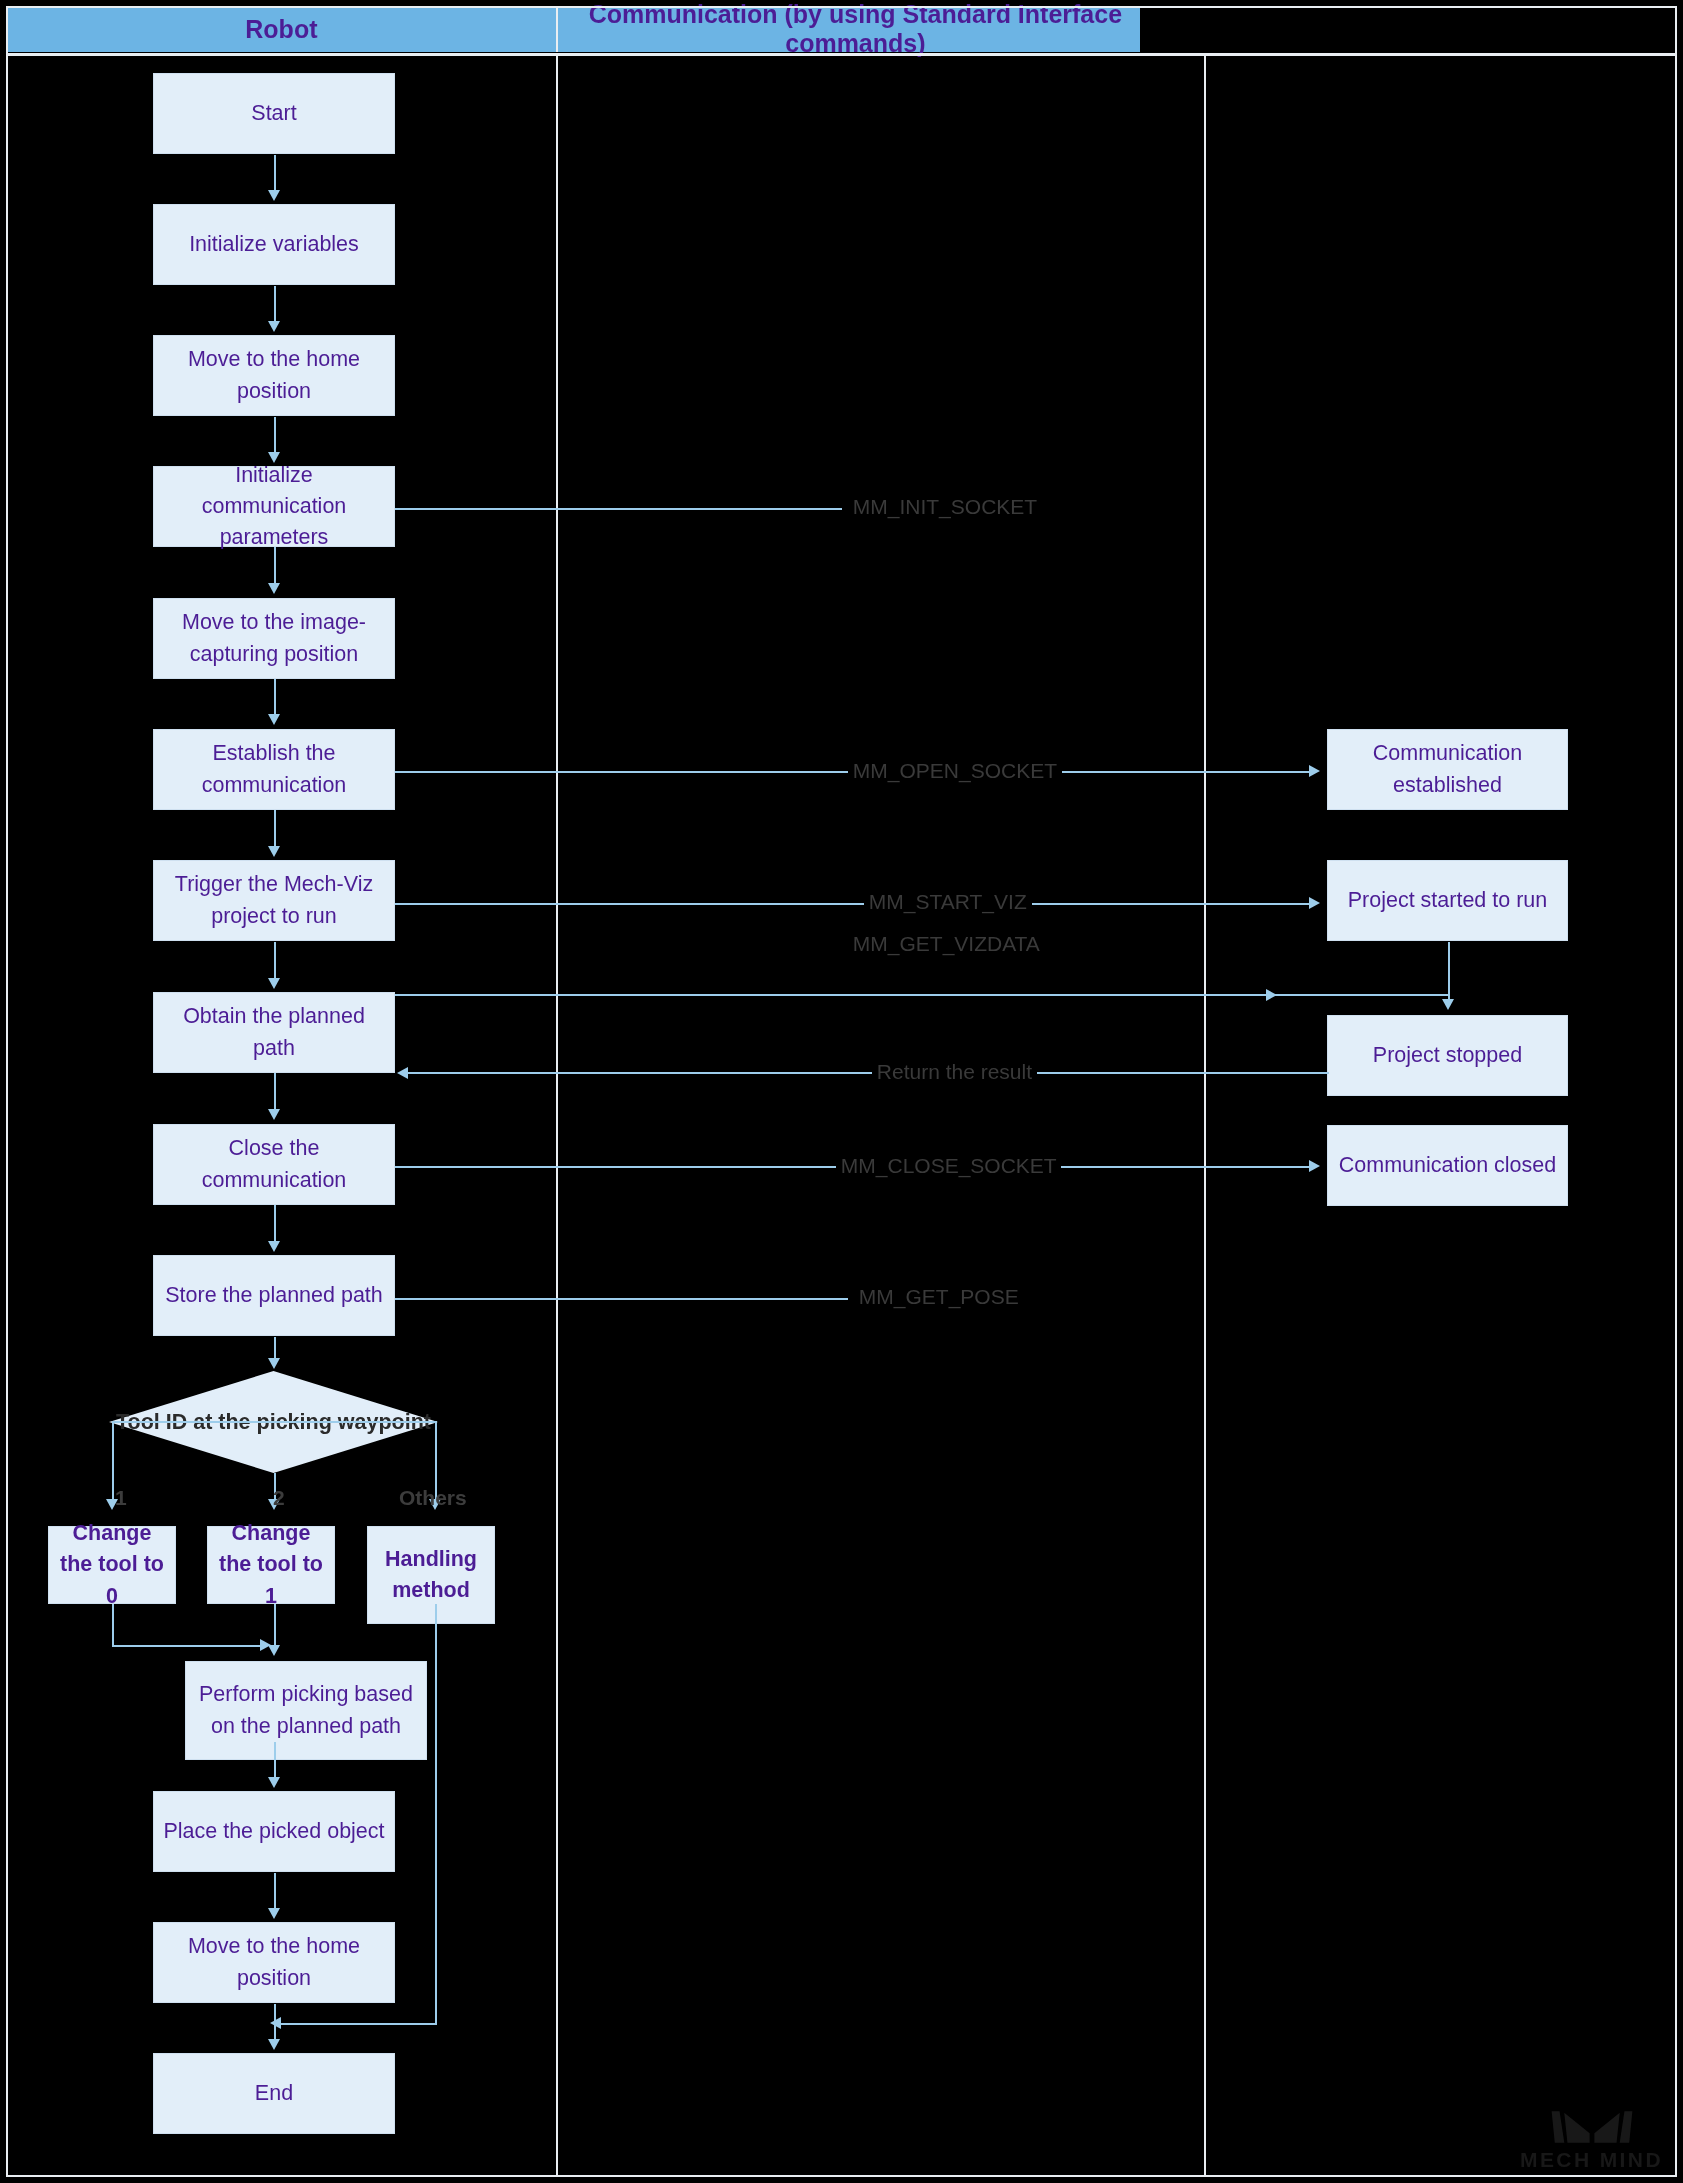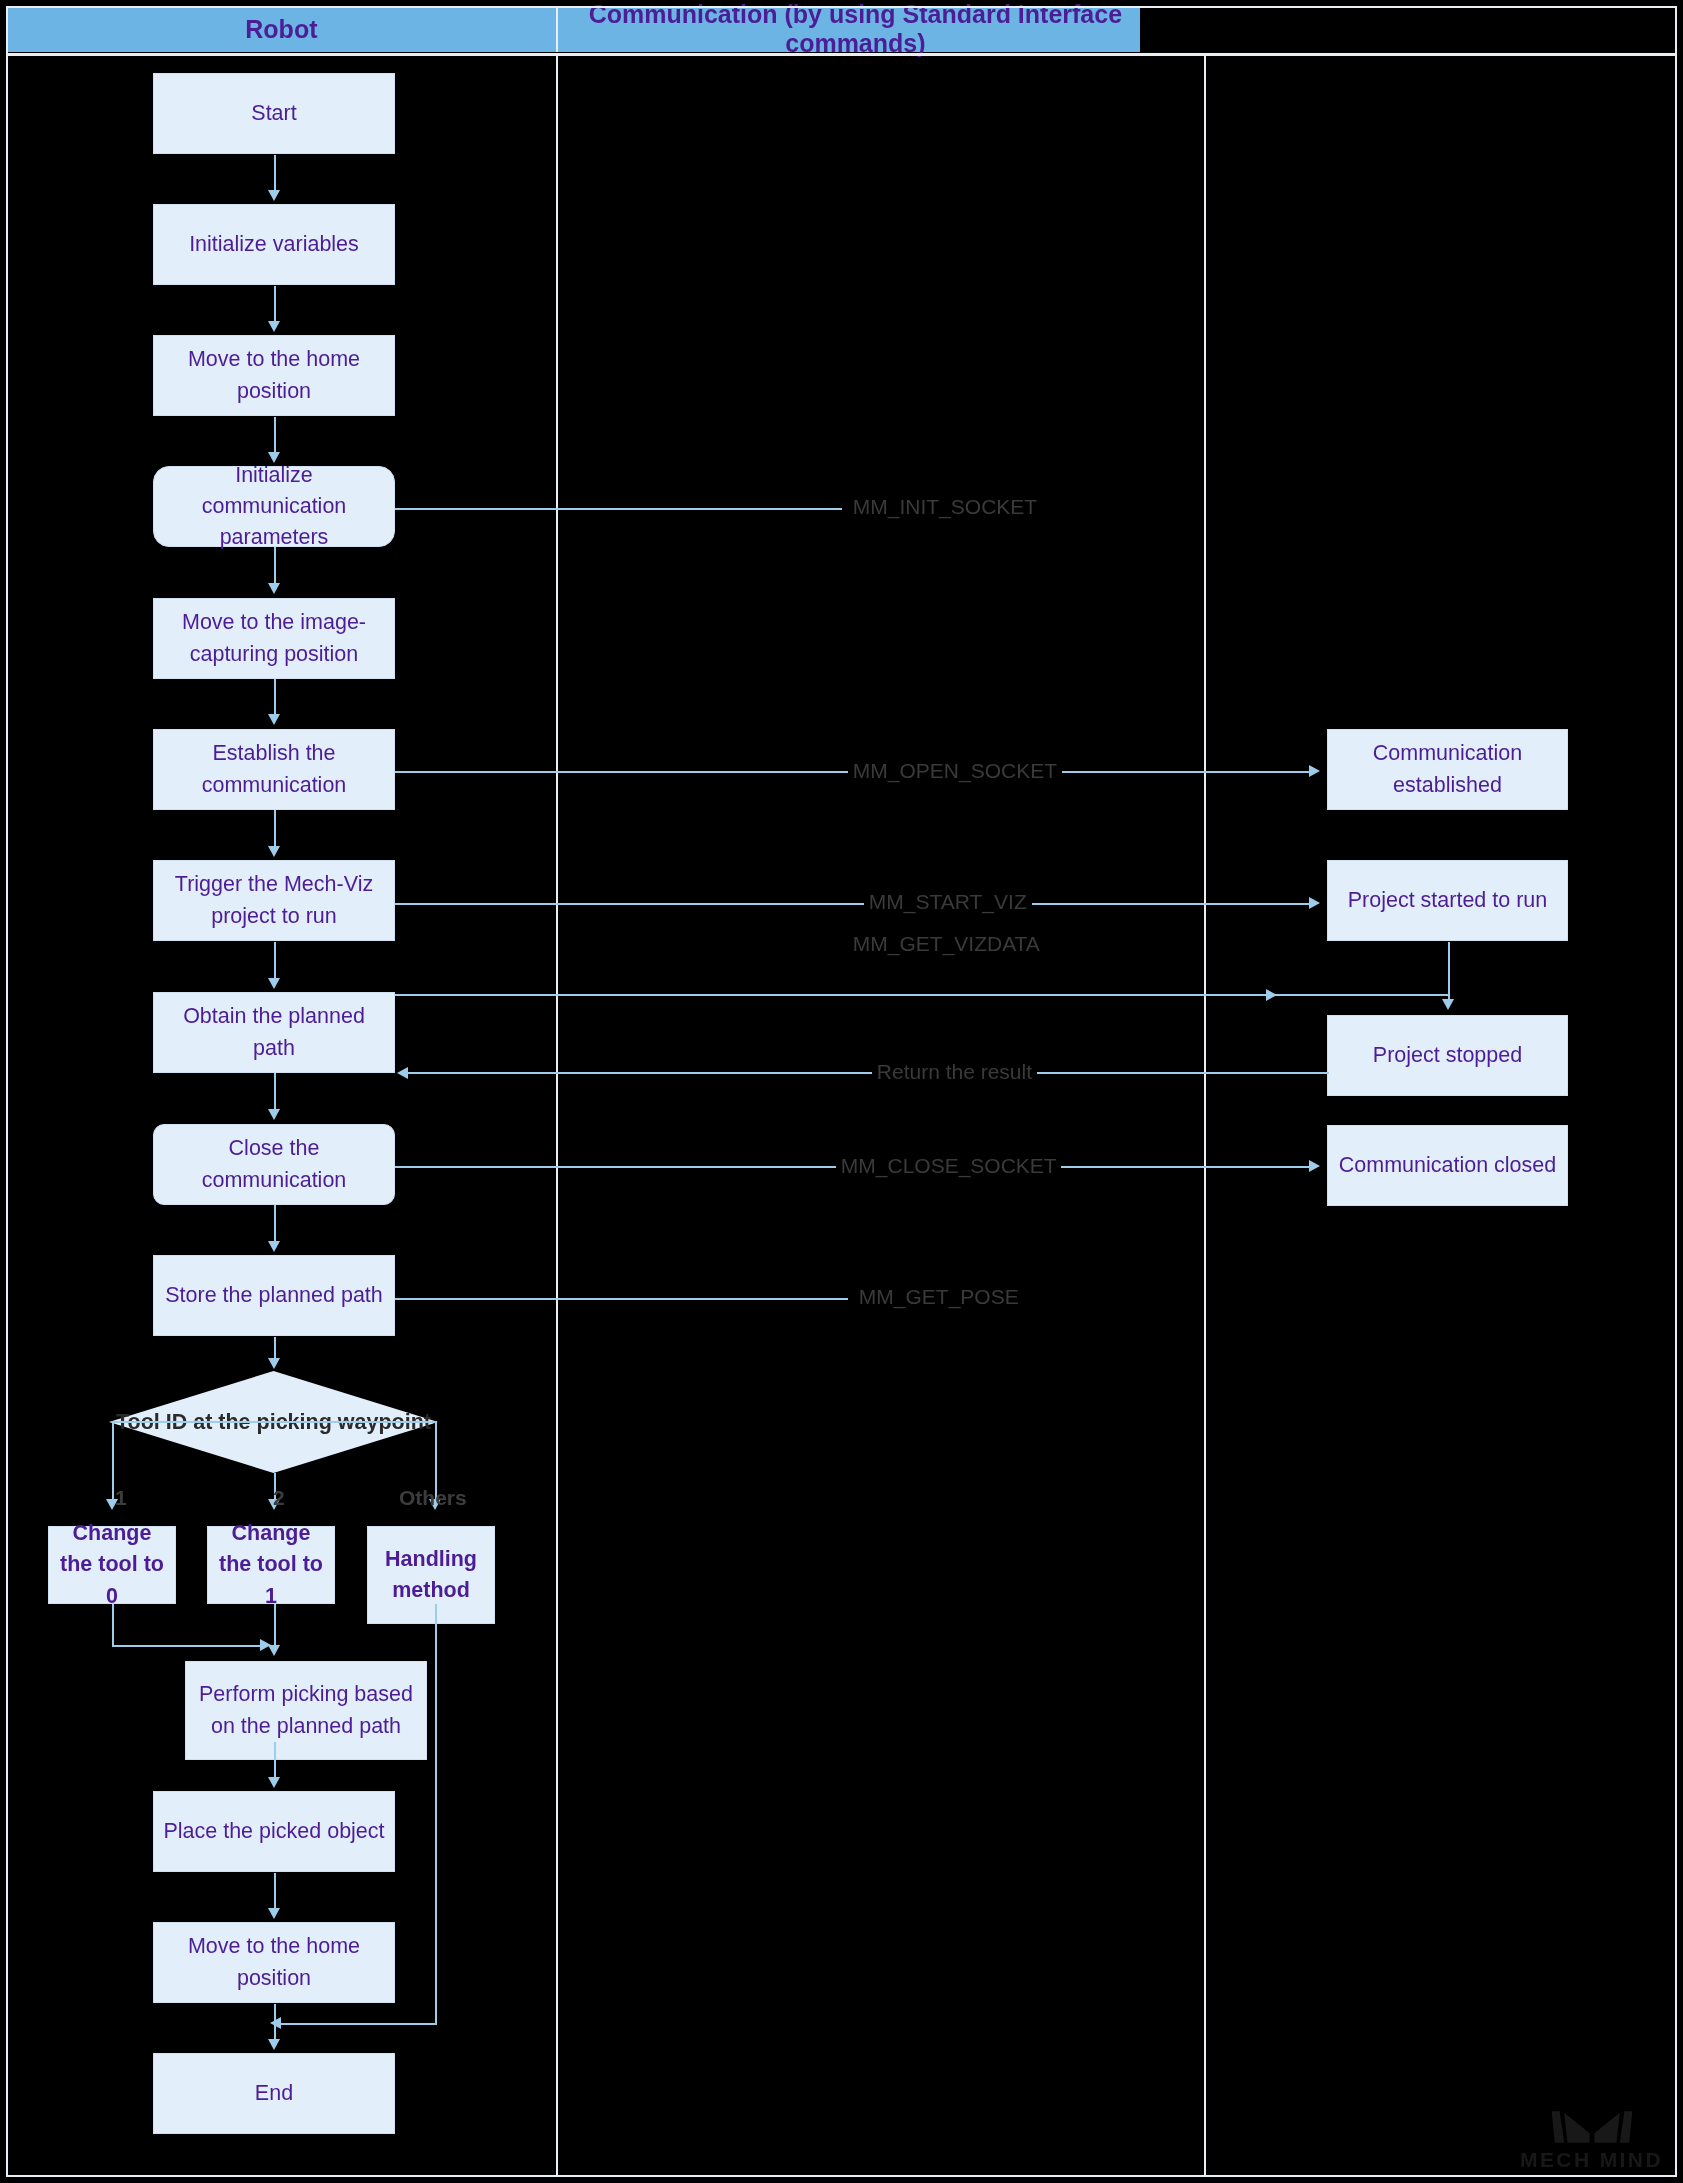--- a/index.html
+++ b/index.html
@@ -200,31 +200,31 @@
   <div class="frame-inner-top"></div>
   <div class="lane-divider d1"></div>
   <div class="lane-divider d2"></div>
 
   <div class="node" style="left:153px; top:73px; width:242px; height:81px;">Start</div>
 
   <div class="node" style="left:153px; top:204px; width:242px; height:81px;">Initialize variables</div>
 
   <div class="node" style="left:153px; top:335px; width:242px; height:81px;">Move to the home position</div>
 
-  <div class="node" style="left:153px; top:466px; width:242px; height:81px;border-radius:16px;">Initialize communication parameters</div>
+  <div class="node" style="left:153px; top:466px; width:242px; height:81px;">Initialize communication parameters</div>
 
   <div class="node" style="left:153px; top:598px; width:242px; height:81px;">Move to the image-capturing position</div>
 
   <div class="node" style="left:153px; top:729px; width:242px; height:81px;">Establish the communication</div>
 
   <div class="node" style="left:153px; top:860px; width:242px; height:81px;">Trigger the Mech-Viz project to run</div>
 
   <div class="node" style="left:153px; top:992px; width:242px; height:81px;">Obtain the planned path</div>
 
-  <div class="node" style="left:153px; top:1124px; width:242px; height:81px;border-radius:11px;">Close the communication</div>
+  <div class="node" style="left:153px; top:1124px; width:242px; height:81px;">Close the communication</div>
 
   <div class="node" style="left:153px; top:1255px; width:242px; height:81px;">Store the planned path</div>
 
   <div class="diamond-wrap" style="left:109px; top:1371px; width:329px; height:102px;">
     <div class="diamond-shape"></div>
     <div class="diamond-label">Tool ID at the picking waypoint</div>
   </div>
 
   <div class="node bold" style="left:48px; top:1526px; width:128px; height:78px;">Change the tool to 0</div>
 

